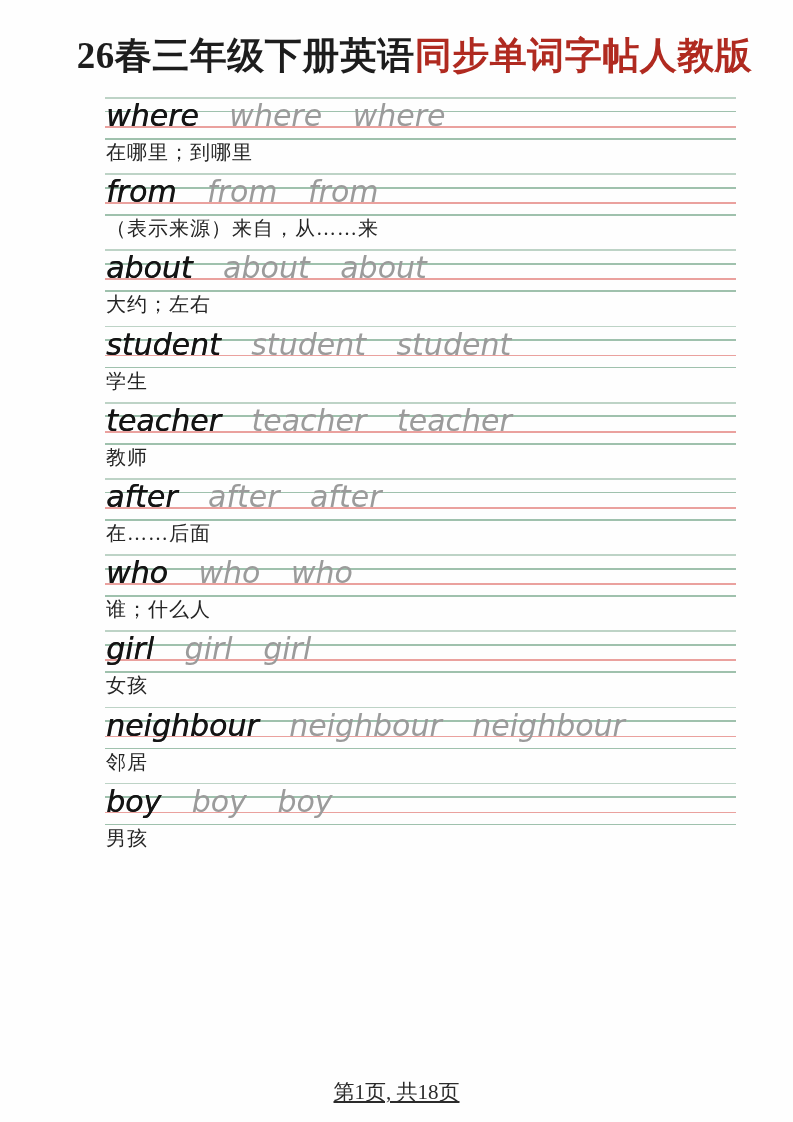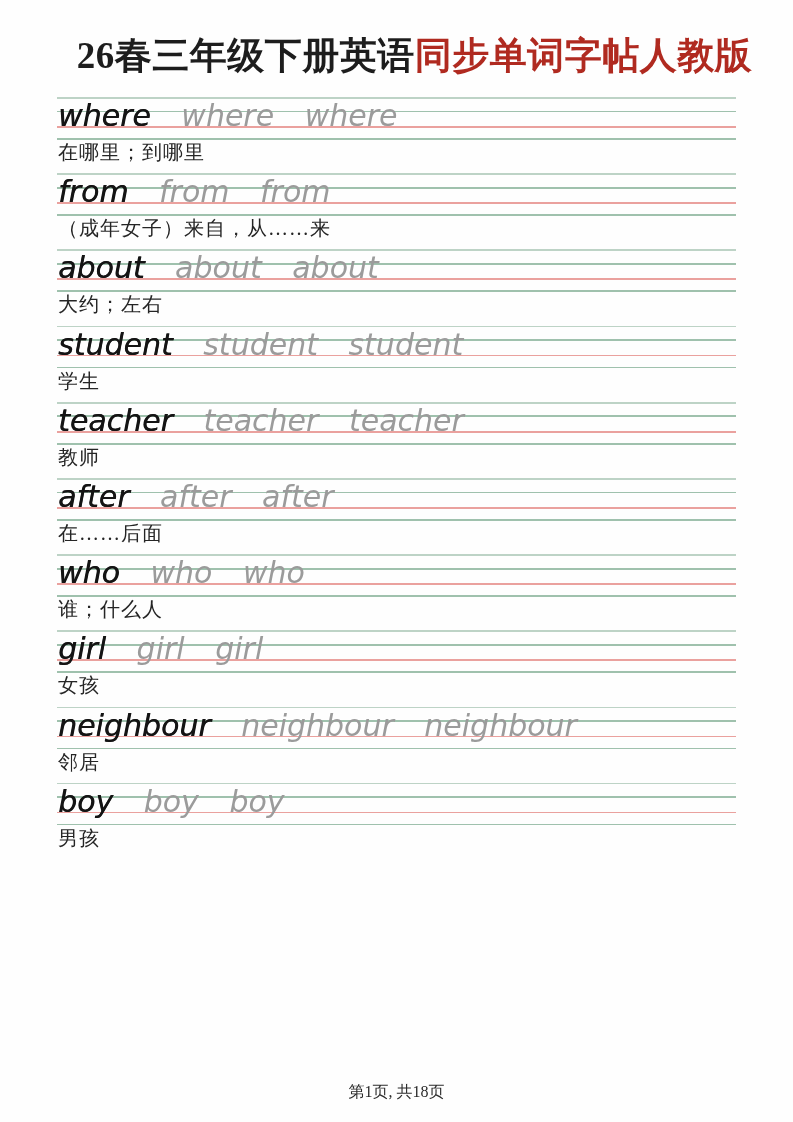--- a/index.html
+++ b/index.html
@@ -16,21 +16,21 @@
     font-size:37px;line-height:44px;font-weight:bold;
     font-family:"Liberation Serif","DejaVu Serif",serif;
     letter-spacing:0.5px;white-space:nowrap;padding-left:36px;
   }
   .t-black{color:#1d1d1d;}
   .t-red{color:#b02a20;}
   .rows{
     position:absolute;left:57px;top:97px;width:679px;
   }
   .word-row{
-    position:relative;height:76.2px;
+    position:relative;height:76.2px;margin-left:48px;
   }
   .gl{position:absolute;left:0;right:0;height:1.8px;}
   .l1{top:0;background:#bdd3c6;}
   .l2{top:13.6px;background:#9fc1ad;}
   .l3{top:29px;background:#eaa19e;}
   .l4{top:41px;background:#9fc1ad;}
   .wordline{
     position:absolute;left:1px;top:-1px;
     font-family:"DejaVu Sans",sans-serif;
     font-style:italic;
@@ -42,22 +42,23 @@
   .w.copy{color:#9b9b9b;margin-left:21px;}
   .meaning{
     position:absolute;left:1px;top:45px;
     font-size:20px;line-height:21px;color:#252525;
     font-family:"Liberation Serif","DejaVu Serif",serif;
     letter-spacing:1px;
   }
   .footer{
     position:absolute;left:0;right:0;top:1081px;
     text-align:center;
-    font-size:16px;line-height:22px;color:#2b2b2b;
-    font-family:"Liberation Serif","DejaVu Serif",serif;
+    font-size:21px;line-height:22px;color:#2b2b2b;
+    font-family:"Liberation Serif","DejaVu Serif",serif;
+    text-decoration:underline;
   }
 </style>
 </head>
 <body>
 
 <div class="page">
 
   <h1 class="title"><span class="t-black">26春三年级下册英语</span><span class="t-red">同步单词字帖人教版</span></h1>
 
   <div class="rows" id="rows">
@@ -77,21 +78,21 @@
   <div class="word-row">
     <div class="gl l1"></div>
     <div class="gl l2"></div>
     <div class="gl l3"></div>
     <div class="gl l4"></div>
     <div class="wordline">
       <span class="w main">from</span>
       <span class="w copy">from</span>
       <span class="w copy">from</span>
     </div>
-    <div class="meaning">（成年女子）来自，从……来</div>
+    <div class="meaning">（表示来源）来自，从……来</div>
   </div>
 
   <div class="word-row">
     <div class="gl l1"></div>
     <div class="gl l2"></div>
     <div class="gl l3"></div>
     <div class="gl l4"></div>
     <div class="wordline">
       <span class="w main">about</span>
       <span class="w copy">about</span>

